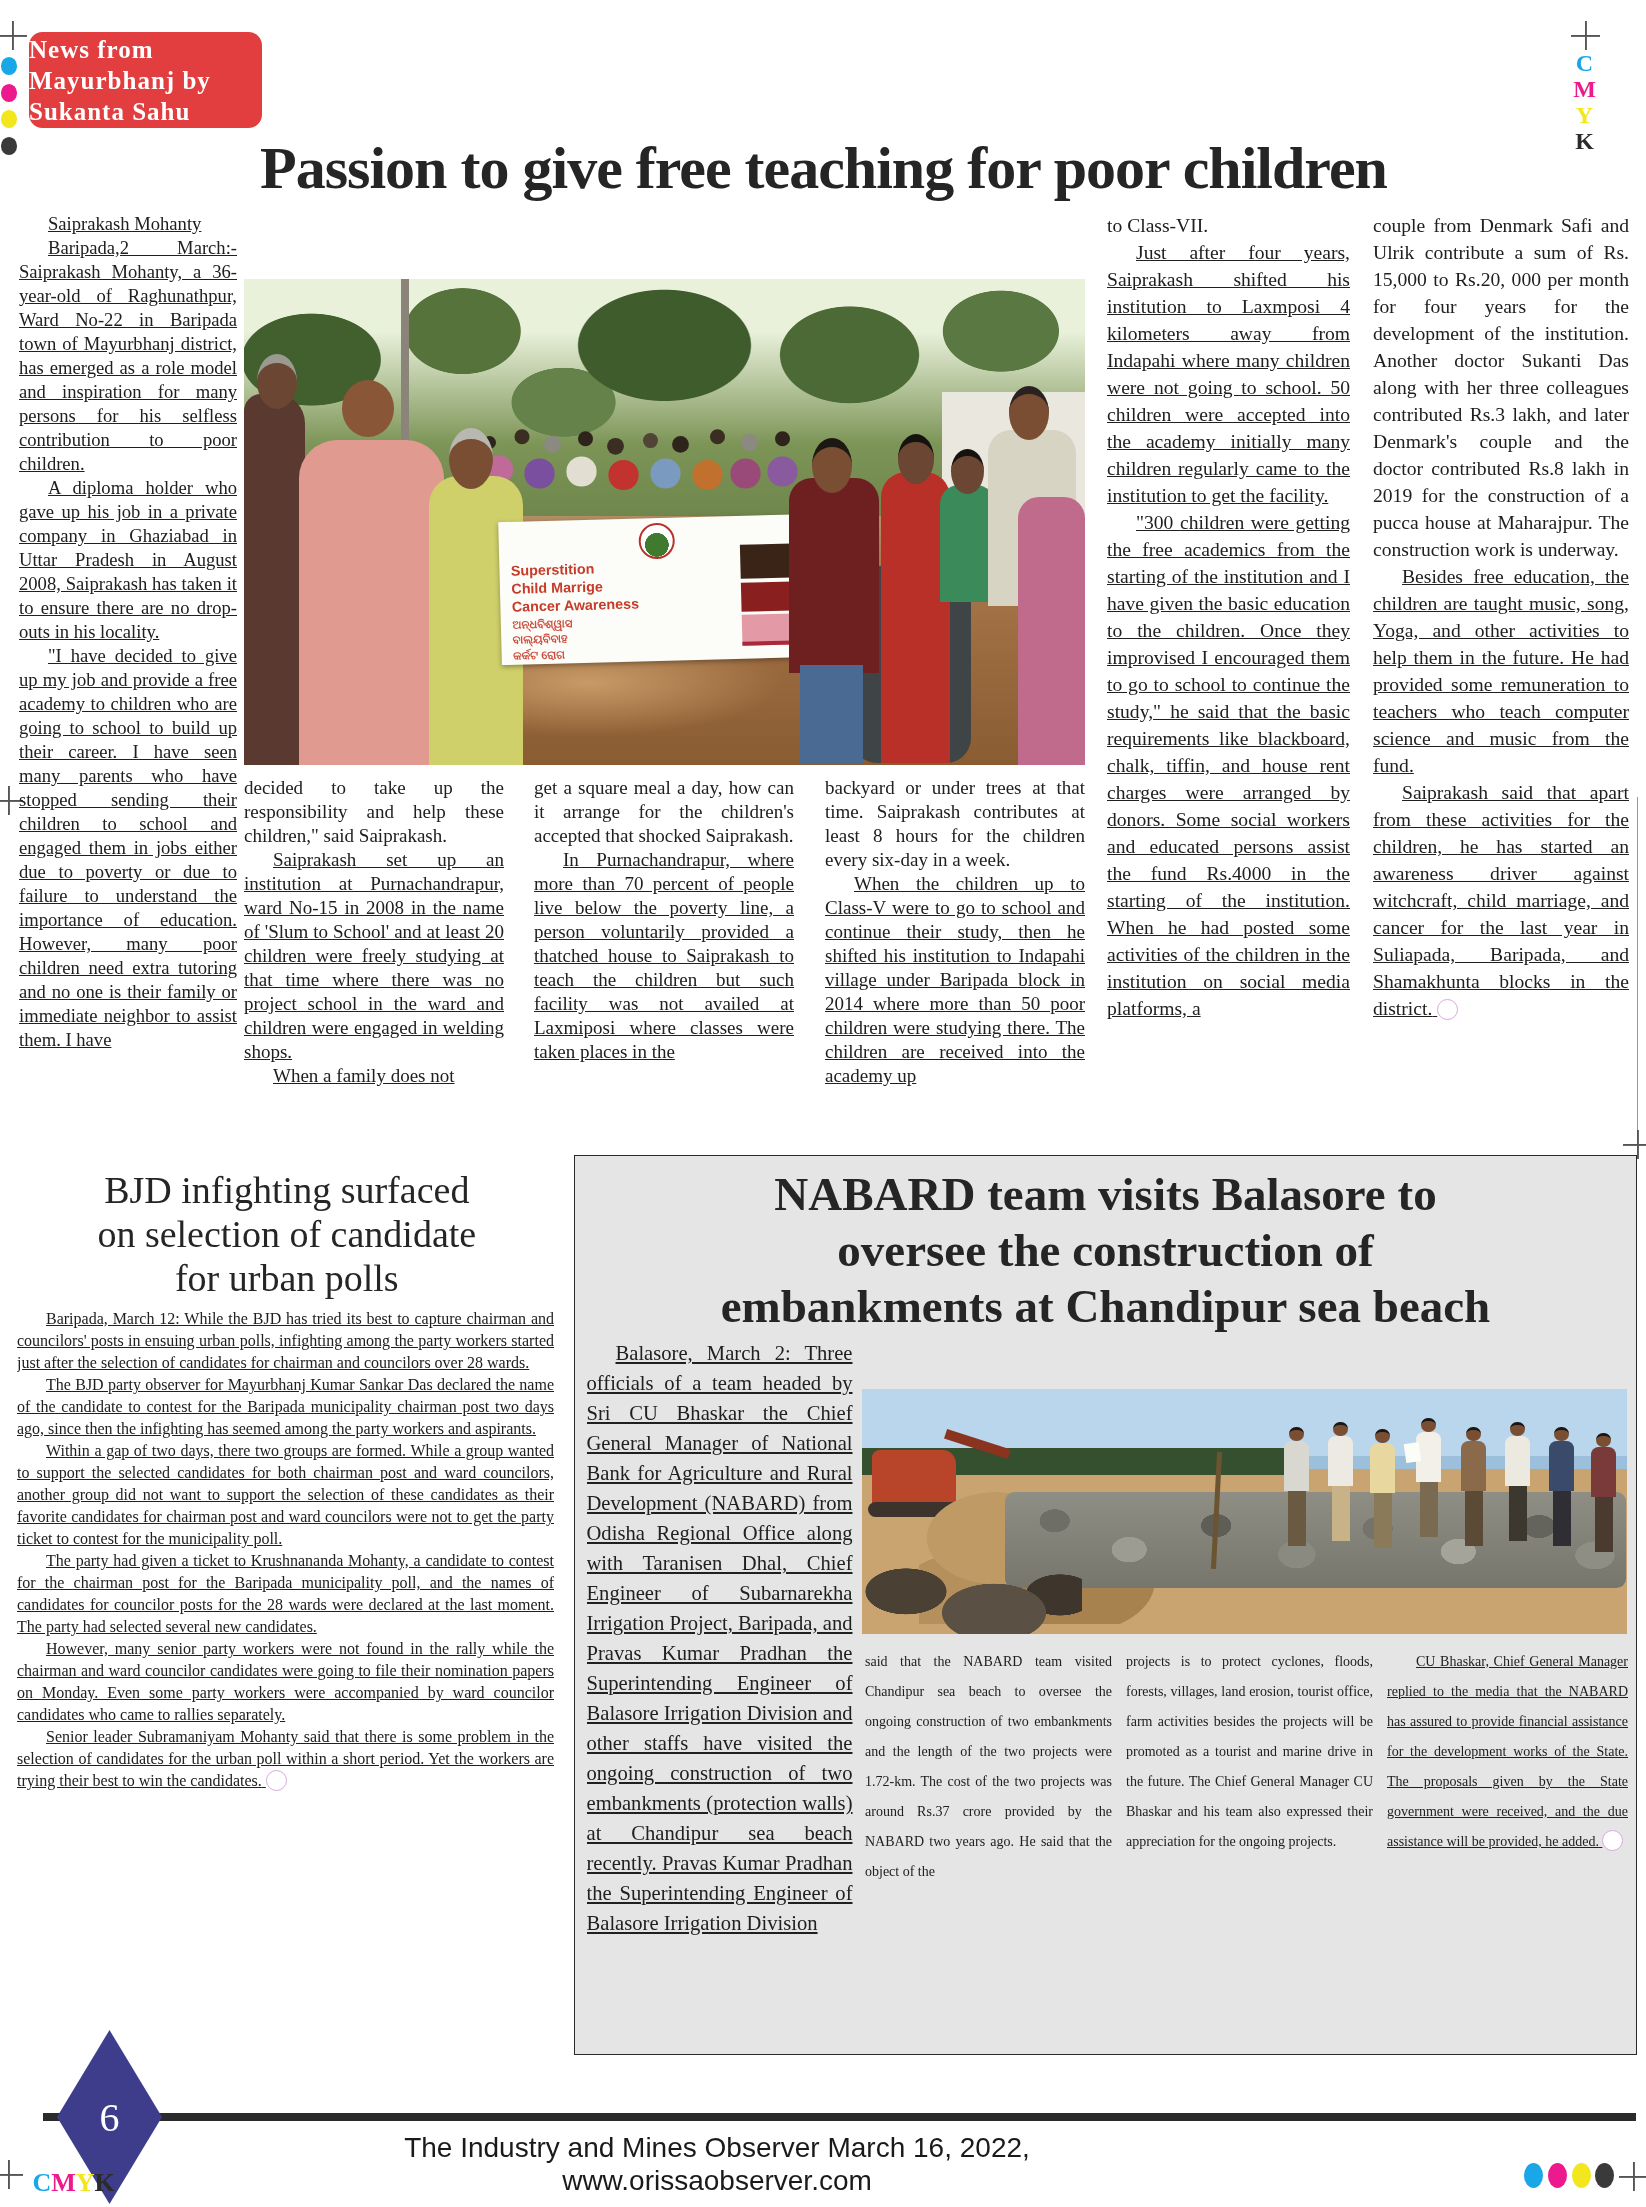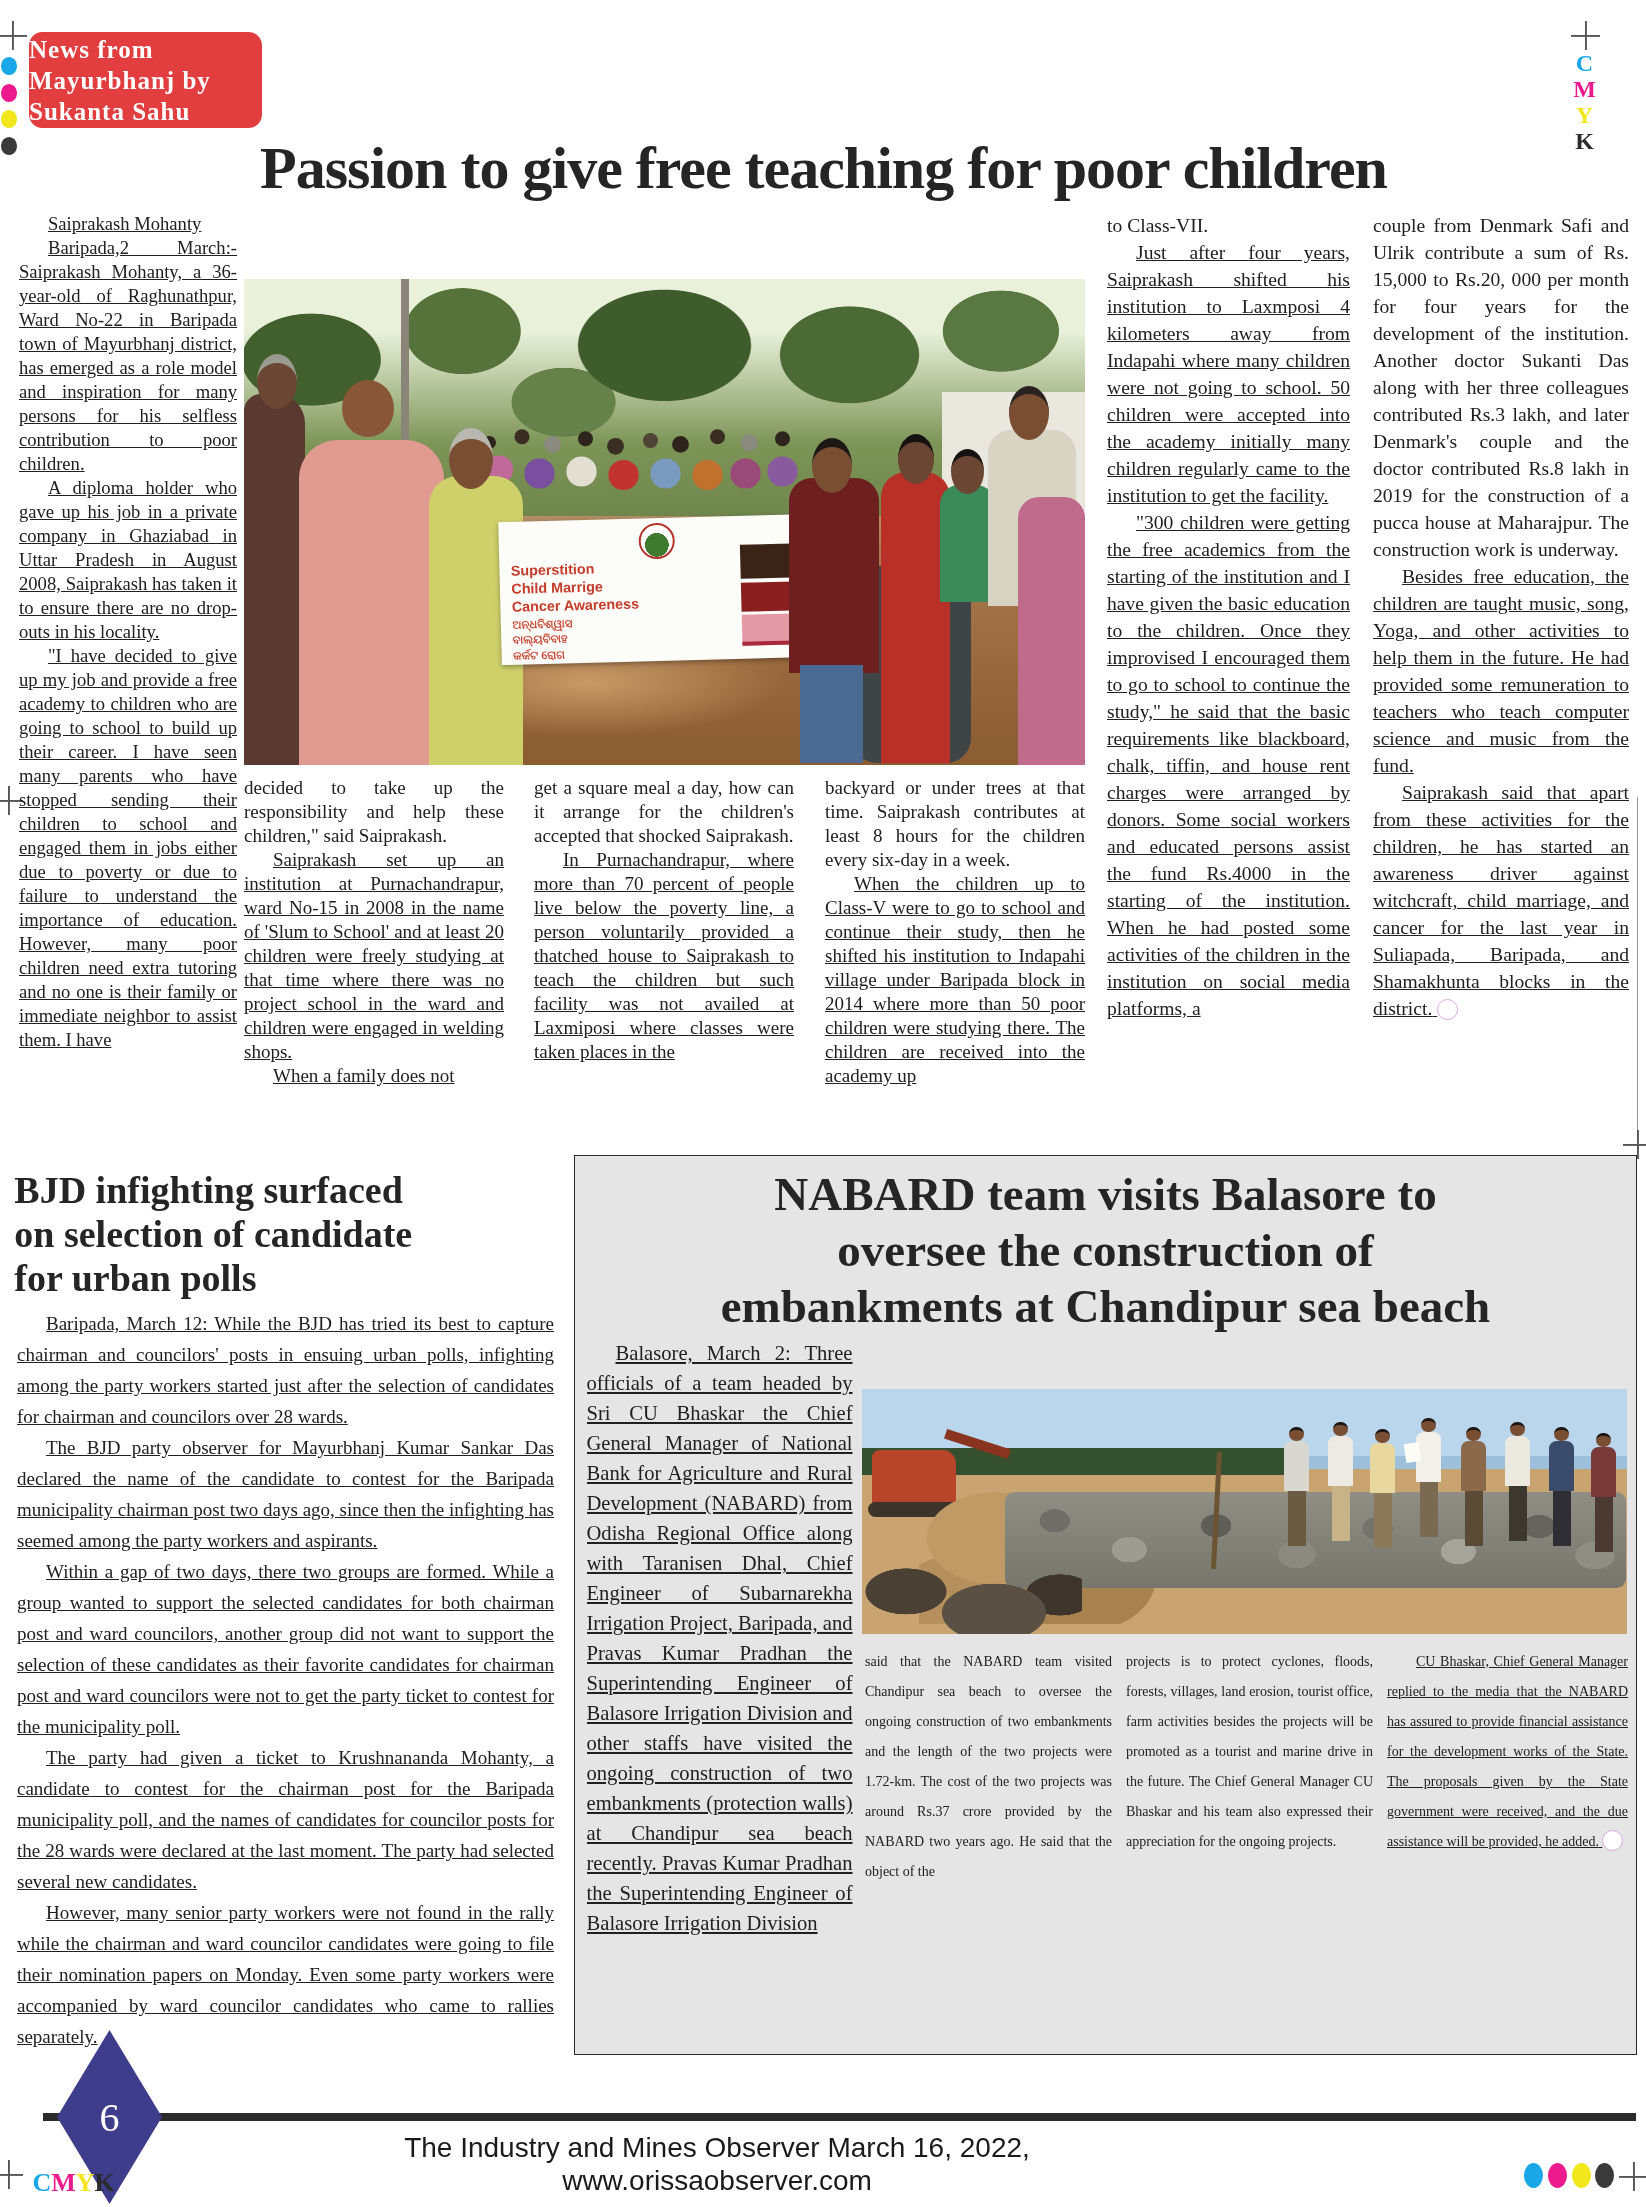--- a/index.html
+++ b/index.html
@@ -80,24 +80,24 @@
           box-shadow:0 1.9px 5.7px rgba(0,0,0,.35);}
   .banner-logo{position:absolute;left:140px;top:4.8px;width:36px;height:36px;border-radius:50%;
      border:2.9px solid #b5342a;background:radial-gradient(circle at 50% 62%,#3f7a2e 0 46%,#fff 47%);box-sizing:border-box;}
   .banner-txt{position:absolute;left:11.5px;top:40px;font:700 14.3px/18px "Liberation Sans",sans-serif;color:#c63b2a;}
   .banner-odia{position:absolute;left:11.5px;top:96px;font:700 11.5px/15.3px "Liberation Sans",sans-serif;color:#c63b2a;opacity:.9;}
   .thumb{position:absolute;right:13.4px;width:61px;}
   .t1{top:29px;height:34px;background:#3a2418;}
   .t2{top:67px;height:29px;background:#8a1f1f;}
   .t3{top:99px;height:27px;background:#e49aa6;border-bottom:4.8px solid #a82a3a;}
   
-  .hl2{position:absolute;left:14.3px;top:1168px;width:545px;text-align:left;font-weight:700;
+  .hl2{position:absolute;left:14.3px;top:1168px;width:545px;text-align:center;font-weight:400;
        font-size:38px;line-height:44px;color:#252525;}
   .hl2 span{display:block;}
-  .a2body{left:17px;top:1308px;width:537px;height:753px;font-size:19px;line-height:31px;}
+  .a2body{left:17px;top:1308px;width:537px;height:753px;font-size:16px;line-height:22px;}
   
   .box3{position:absolute;left:574px;top:1155px;width:1063px;height:900px;border:1.9px solid #2a2a2a;
         box-sizing:border-box;background:#e5e5e5;}
   .hl3{position:absolute;left:0;right:0;top:9.6px;text-align:center;font-weight:700;font-size:47px;
        line-height:56px;color:#252525;}
   .hl3 span{display:block;}
   .a3L{left:11.5px;top:182px;width:266px;height:707px;font-size:20.6px;line-height:30px;}
   .a3c{font-size:14px;line-height:30px;}
   
   .photo2{position:absolute;left:287px;top:233px;width:765px;height:245px;overflow:hidden;

